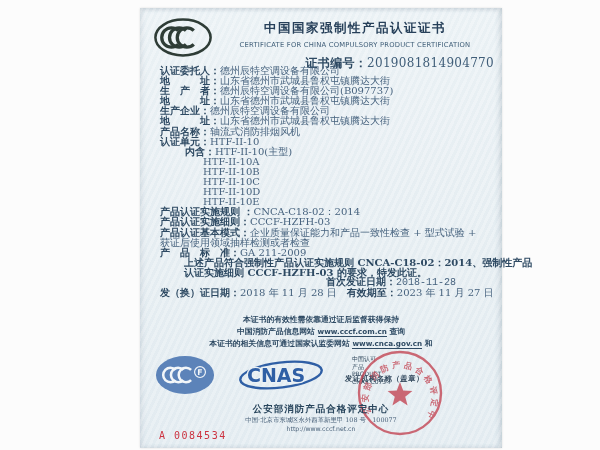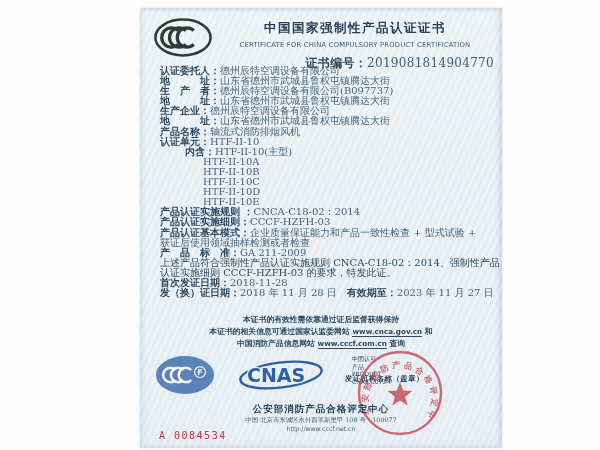--- a/index.html
+++ b/index.html
@@ -28,22 +28,22 @@
   .subtitle { font-size:6.8px; color:#42607a; margin-top:4px; letter-spacing:.2px;
               font-family:"DejaVu Sans", sans-serif; }
   .certno { position:absolute; top:47px; right:8px; font-size:12px; color:#3f5d78; letter-spacing:.3px; }
   
   .content { position:absolute; left:20px; top:58px; width:296px; font-size:10px; line-height:10.1px; }
   .row { white-space:nowrap; }
   .lbl { font-weight:bold; color:#2e4a63; }
   .val { color:#46627e; }
   .models .row { padding-left:25px; }
   .models .mval { padding-left:18px; color:#46627e; }
-  .stmt { color:#2e4a63; font-weight:normal; }
-  .center { text-align:left; white-space:nowrap; }
+  .stmt { color:#2e4a63; font-weight:bold;margin-left:24px; }
+  .center { text-align:right; white-space:nowrap;font-family:Liberation Mono, monospace; }
   
   .notice { position:absolute; left:0; right:0; top:306px; text-align:center;
             font-size:7.8px; line-height:11.8px; font-weight:bold; color:#2e4a63; }
   .ulink { border-bottom:.8px solid #2e4a63; font-family:"DejaVu Sans", sans-serif; font-size:7.2px; }
   
   .cccf-logo { position:absolute; left:14px; top:345px; width:62px; height:44px; }
   .cnas-logo { position:absolute; left:98px; top:347px; width:86px; height:40px; }
   .cnas-block { position:absolute; left:212px; top:347px; font-family:"DejaVu Sans", sans-serif;
                 font-size:6px; line-height:7.6px; color:#31485c; }
   .issuer { position:absolute; left:205px; top:366px; width:115px; font-size:7.4px; font-weight:bold;
@@ -103,22 +103,22 @@
     <div class="row"><span class="val">获证后使用领域抽样检测或者检查</span></div>
     <div class="row"><span class="lbl">产　品　标　准：</span><span class="val">GA 211-2009</span></div>
     <div class="row stmt">上述产品符合强制性产品认证实施规则 CNCA-C18-02：2014、强制性产品</div>
     <div class="row stmt">认证实施细则 CCCF-HZFH-03 的要求，特发此证。</div>
     <div class="row center"><span class="lbl">首次发证日期：</span><span class="val">2018-11-28</span></div>
     <div class="row"><span class="lbl">发（换）证日期：</span><span class="val">2018 年 11 月 28 日</span><span class="lbl">　有效期至：</span><span class="val">2023 年 11 月 27 日</span></div>
   </div>
 
   <div class="notice">
     <div>本证书的有效性需依靠通过证后监督获得保持</div>
+    <div><span>中国消防产品信息网站 </span><span class="ulink">www.cccf.com.cn</span><span> 查询</span></div>
     <div><span>本证书的相关信息可通过国家认监委网站 </span><span class="ulink">www.cnca.gov.cn</span><span> 和</span></div>
-    <div><span>中国消防产品信息网站 </span><span class="ulink">www.cccf.com.cn</span><span> 查询</span></div>
   </div>
 
   <svg class="cccf-logo" viewBox="0 0 64 44">
     <ellipse cx="32" cy="22" rx="30" ry="19.5" fill="#5c83b9"></ellipse>
     <path d="M 22.3 16.7 A 7.5 7.5 0 1 0 22.3 27.3" fill="none" stroke="#f2f6f9" stroke-width="2.6"></path>
     <path d="M 30.3 16.7 A 7.5 7.5 0 1 0 30.3 27.3" fill="none" stroke="#f2f6f9" stroke-width="2.6"></path>
     <path d="M 38.3 16.7 A 7.5 7.5 0 1 0 38.3 27.3" fill="none" stroke="#f2f6f9" stroke-width="2.6"></path>
     <circle cx="47.5" cy="19" r="5.6" fill="none" stroke="#f2f6f9" stroke-width="1.2"></circle>
     <text x="47.5" y="22" text-anchor="middle" font-family="DejaVu Sans, sans-serif" font-size="8" font-weight="bold" fill="#f2f6f9">F</text>
   </svg>

